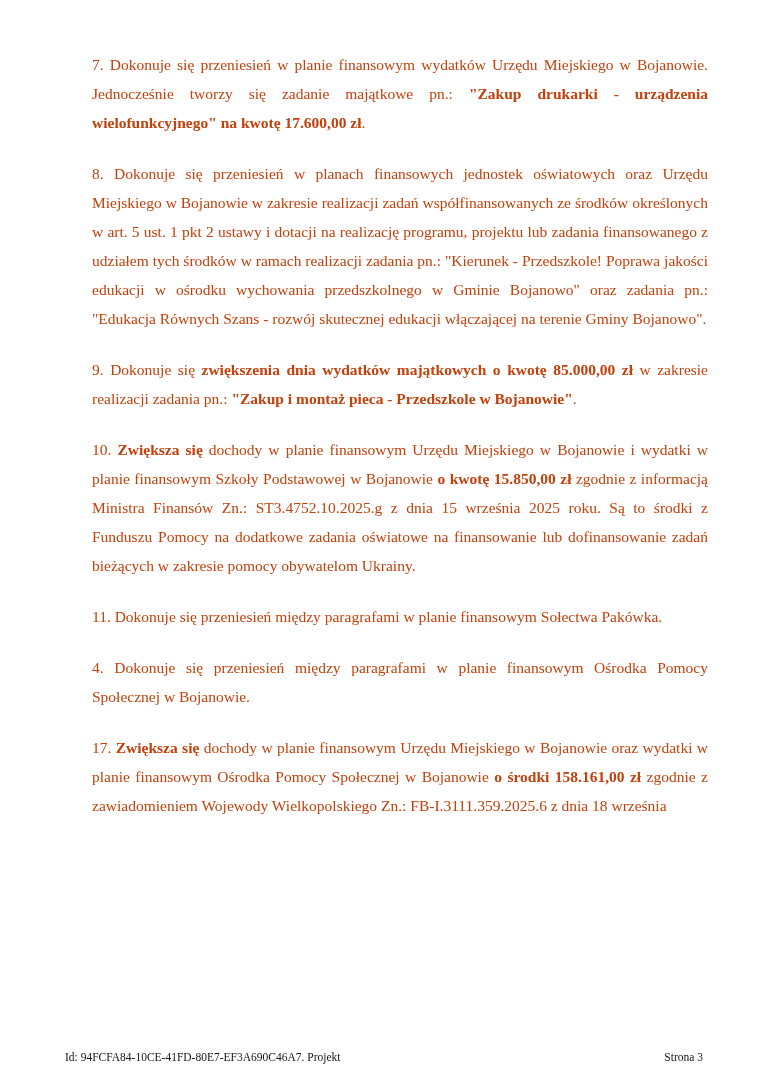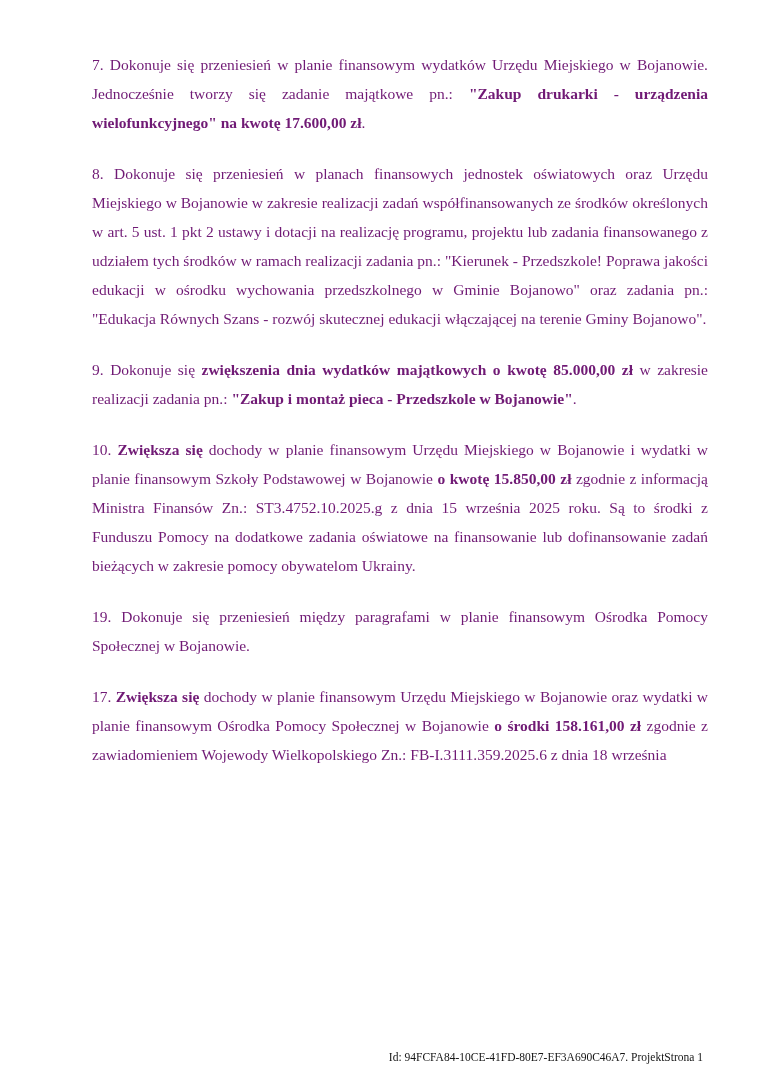--- a/index.html
+++ b/index.html
@@ -19,46 +19,47 @@
     position: absolute;
     top: 50px;
     left: 92px;
     right: 56px;
   }
   .para {
     margin: 0 0 22px 0;
     font-family: "Liberation Serif", serif;
     font-size: 15.5px;
     line-height: 29px;
-    color: #701a75;
+    color: #c2410c;
     text-align: justify;
   }
   .para b { font-weight: bold; }
   .footer {
     position: absolute;
     left: 65px;
     right: 61px;
     bottom: 17px;
     display: flex;
-    justify-content: flex-end;
+    justify-content: space-between;
     align-items: baseline;
     font-family: "Liberation Serif", serif;
     font-size: 11.5px;
     color: #141414;
   }
 </style>
 </head>
 <body>
 
 <div class="page">
   <div class="content">
       <p class="para"><span>7. Dokonuje się przeniesień w planie finansowym wydatków Urzędu Miejskiego w Bojanowie. Jednocześnie tworzy się zadanie majątkowe pn.: </span><b>"Zakup drukarki - urządzenia wielofunkcyjnego"  na kwotę 17.600,00 zł</b><span>.</span></p>
       <p class="para"><span>8. Dokonuje się przeniesień w planach finansowych jednostek oświatowych oraz Urzędu Miejskiego w Bojanowie w zakresie realizacji zadań współfinansowanych ze środków określonych w art. 5 ust. 1 pkt 2 ustawy i dotacji na realizację programu, projektu lub zadania finansowanego z udziałem tych środków w ramach realizacji zadania pn.: "Kierunek - Przedszkole! Poprawa jakości edukacji w ośrodku wychowania przedszkolnego w Gminie Bojanowo" oraz zadania pn.: "Edukacja Równych Szans - rozwój skutecznej edukacji włączającej na terenie Gminy Bojanowo".</span></p>
       <p class="para"><span>9. Dokonuje się </span><b>zwiększenia dnia wydatków majątkowych o kwotę 85.000,00 zł</b><span> w zakresie realizacji zadania pn.: </span><b>"Zakup i montaż pieca - Przedszkole w Bojanowie"</b><span>.</span></p>
       <p class="para"><span>10. </span><b>Zwiększa się</b><span> dochody w planie finansowym Urzędu Miejskiego w Bojanowie i wydatki w planie finansowym Szkoły Podstawowej w Bojanowie </span><b>o kwotę 15.850,00 zł</b><span> zgodnie z informacją Ministra Finansów Zn.: ST3.4752.10.2025.g z dnia 15 września 2025 roku. Są to środki z Funduszu Pomocy na dodatkowe zadania oświatowe na finansowanie lub dofinansowanie zadań bieżących w zakresie pomocy obywatelom Ukrainy.</span></p>
-      <p class="para"><span>19. Dokonuje się przeniesień między paragrafami w planie finansowym Ośrodka Pomocy Społecznej w Bojanowie.</span></p>
+      <p class="para"><span>11. Dokonuje się przeniesień między paragrafami w planie finansowym Sołectwa Pakówka.</span></p>
+      <p class="para"><span>4. Dokonuje się przeniesień między paragrafami w planie finansowym Ośrodka Pomocy Społecznej w Bojanowie.</span></p>
       <p class="para"><span>17. </span><b>Zwiększa się</b><span> dochody w planie finansowym Urzędu Miejskiego w Bojanowie oraz wydatki w planie finansowym Ośrodka Pomocy Społecznej w Bojanowie </span><b>o środki 158.161,00 zł</b><span> zgodnie z zawiadomieniem Wojewody Wielkopolskiego Zn.: FB-I.3111.359.2025.6 z dnia 18 września</span></p>
     </div>
   <div class="footer">
     <span>Id: 94FCFA84-10CE-41FD-80E7-EF3A690C46A7. Projekt</span>
-    <span>Strona 1</span>
+    <span>Strona 3</span>
   </div>
 </div>
 
 </body></html>

